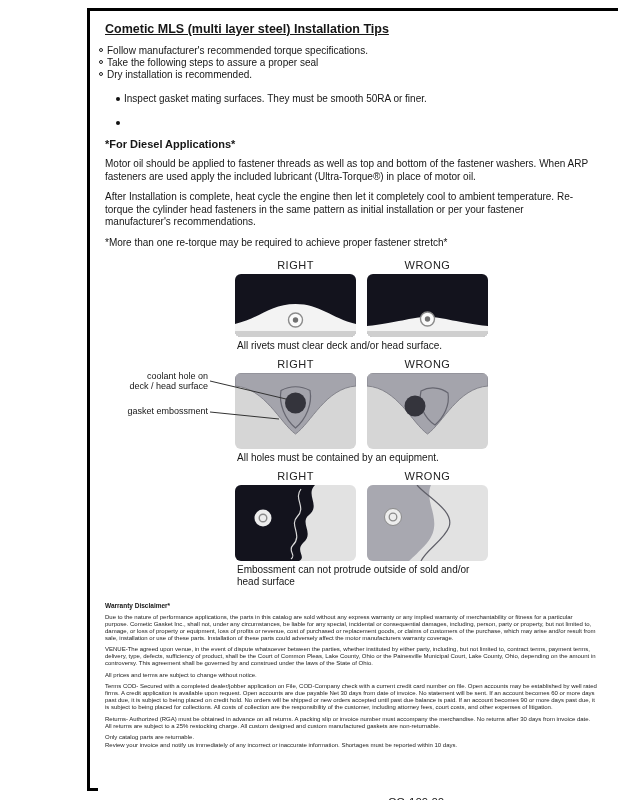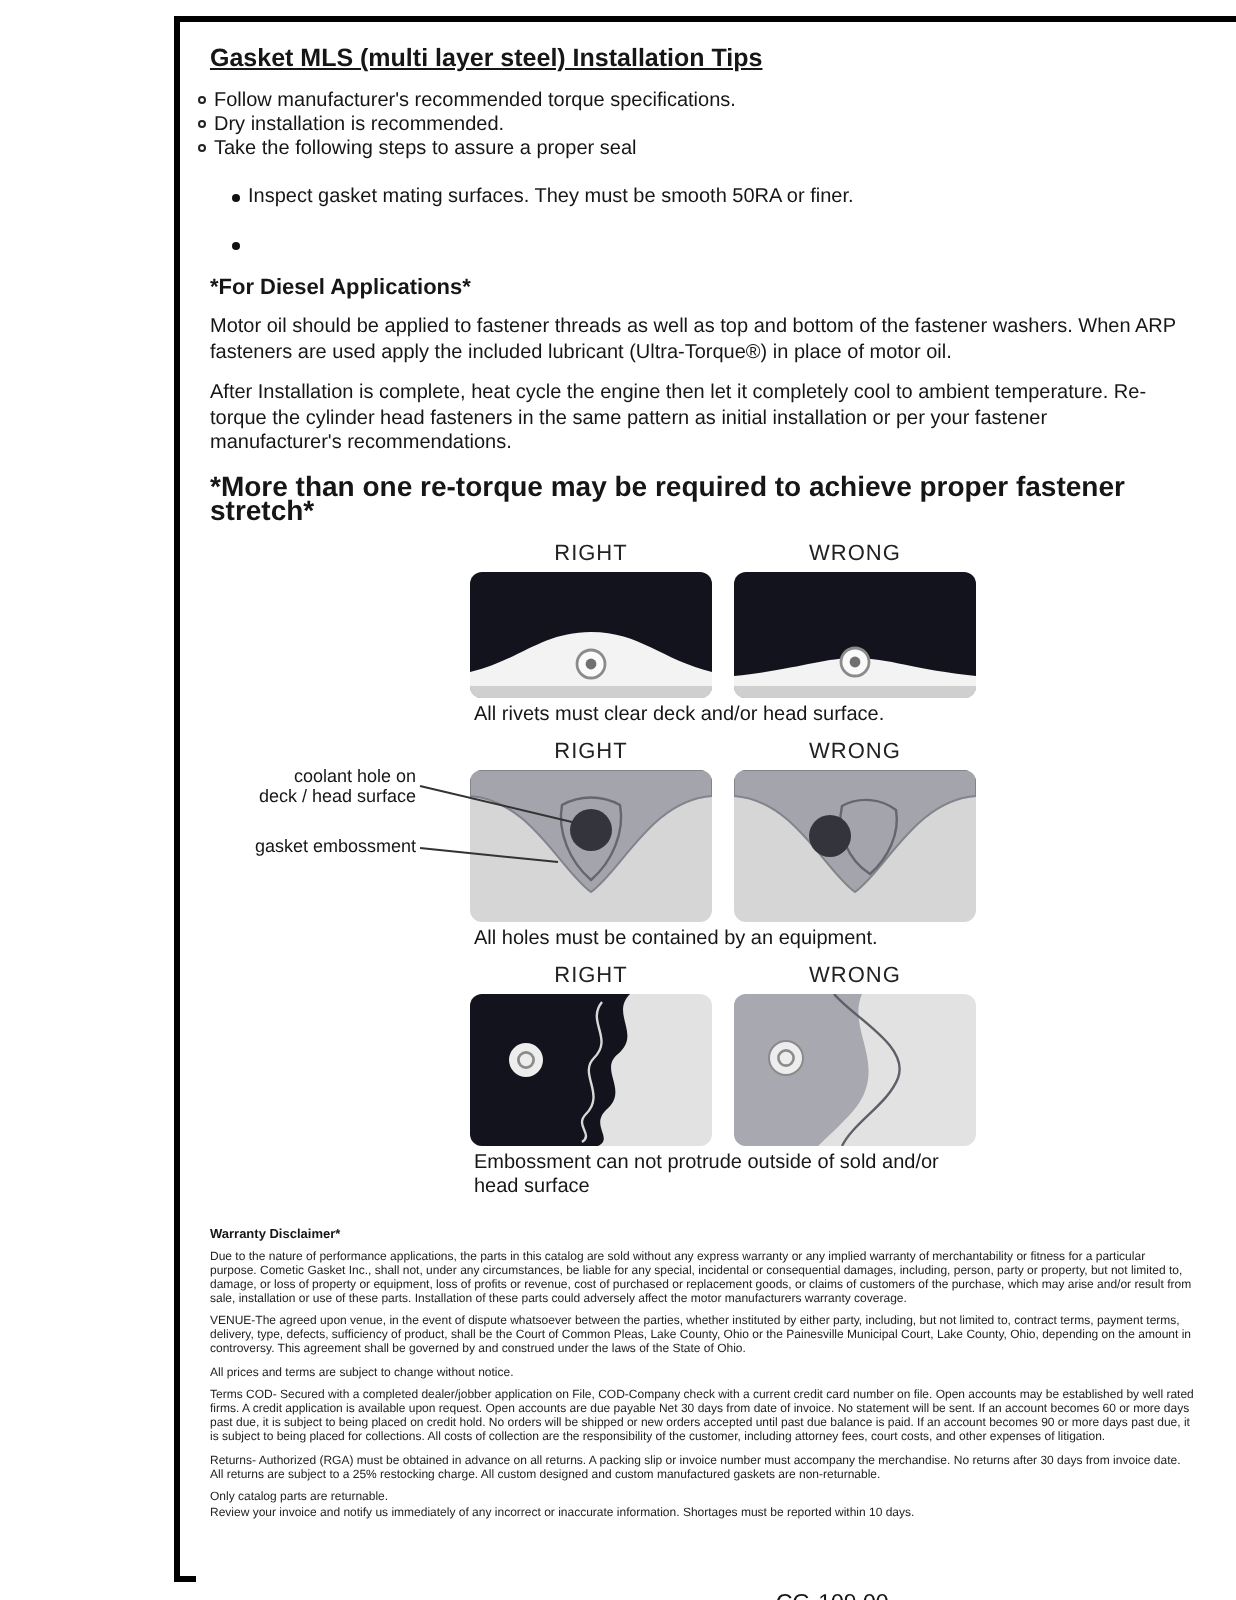--- a/index.html
+++ b/index.html
@@ -14,21 +14,21 @@
 
   .title { font-size: 12.5px; font-weight: bold; text-decoration: underline; margin: 4px 0 9px 7px; }
 
   .bullet { display: flex; align-items: flex-start; font-size: 10px; line-height: 12px; }
   .bullet .ring { flex: 0 0 auto; width: 4px; height: 4px; border: 1px solid #222; border-radius: 50%; margin: 3px 4px 0 1px; }
   .bullet .dot  { flex: 0 0 auto; width: 4px; height: 4px; background: #111; border-radius: 50%; margin: 4px 4px 0 1px; }
   .bullet.sub { margin-left: 17px; margin-top: 12px; }
 
   .diesel-heading { font-size: 11px; font-weight: bold; margin: 13px 0 8px 7px; }
   .para { font-size: 10px; line-height: 12.5px; width: 486px; margin: 0 0 8px 7px; }
-  .note { font-size: 14px; line-height: 12px; margin: 2px 0 9px 7px; font-weight: bold; }
+  .note { font-size: 10px; line-height: 12px; margin: 2px 0 9px 7px; }
 
   .figure { margin-top: 2px; }
   .fig-labels { display: flex; margin-left: 137px; font-size: 11px; line-height: 14px; letter-spacing: 0.5px; color: #222; }
   .fig-labels span { width: 121px; text-align: center; }
   .fig-labels span + span { margin-left: 11px; }
   .fig-panels { display: flex; margin-left: 137px; margin-top: 2px; }
   .fig-panels svg + svg { margin-left: 11px; }
   .fig-caption { font-size: 10px; line-height: 12px; margin: 3px 0 5px 139px; }
   .fig-caption.two-line { width: 235px; }
 
@@ -46,33 +46,33 @@
 </style>
 </head>
 <body>
 
 <div class="rule-top"></div>
 <div class="rule-left"></div>
 <div class="rule-tick"></div>
 
 <div class="content">
 
-  <h1 class="title">Gasket MLS (multi layer steel) Installation Tips</h1>
+  <h1 class="title">Cometic MLS (multi layer steel) Installation Tips</h1>
 
   <div class="bullet">
     <span class="ring"></span>
     <span>Follow manufacturer's recommended torque specifications.</span>
   </div>
   <div class="bullet">
     <span class="ring"></span>
-    <span>Dry installation is recommended.</span>
+    <span>Take the following steps to assure a proper seal</span>
   </div>
   <div class="bullet">
     <span class="ring"></span>
-    <span>Take the following steps to assure a proper seal</span>
+    <span>Dry installation is recommended.</span>
   </div>
   <div class="bullet sub">
     <span class="dot"></span>
     <span>Inspect gasket mating surfaces.  They must be smooth 50RA or finer.</span>
   </div>
   <div class="bullet sub">
     <span class="dot"></span>
   </div>
 
   <h2 class="diesel-heading">*For Diesel Applications*</h2>

